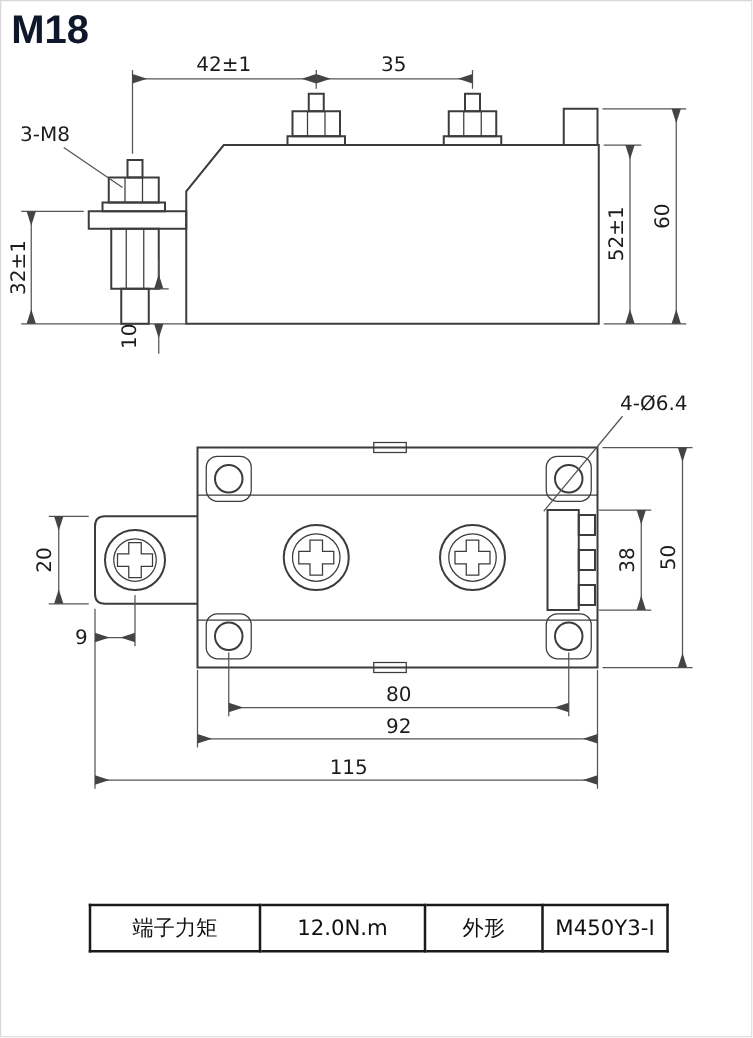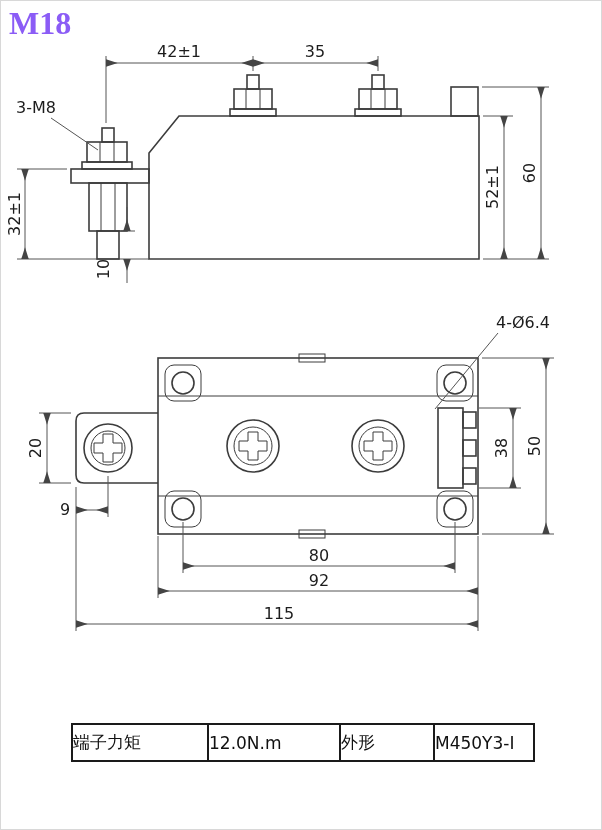--- a/index.html
+++ b/index.html
@@ -3,34 +3,34 @@
 <meta charset="utf-8">
 <style>
   html,body{margin:0;padding:0;background:#fff;}
   .canvas{
     position:relative;width:602px;height:830px;background:#ffffff;
     border:1px solid #d8d8d8;box-sizing:border-box;overflow:hidden;
     font-family:"DejaVu Sans","Liberation Sans",sans-serif;
   }
   .model-label{
     position:absolute;left:8px;top:0px;
-    font-family:Liberation Serif, serif;
-    font-weight:bold;font-size:32px;color:#8b5cf6;line-height:44px;
+    font-family:Liberation Sans, sans-serif;
+    font-weight:bold;font-size:32px;color:#0f172a;line-height:44px;
   }
   svg.drawing{position:absolute;left:0;top:0;}
   .outline{fill:none;stroke:#3c3c3c;stroke-width:1.6;}
   .thin{fill:none;stroke:#3c3c3c;stroke-width:1;}
   .ext{stroke:#555;stroke-width:1;}
   .dim{stroke:#555;stroke-width:1;fill:none;}
   .dt{font-family:"DejaVu Sans",sans-serif;font-size:16px;fill:#1c1c1c;}
   .spec{
     position:absolute;left:70px;top:722px;border-collapse:collapse;
   }
   .spec td{
-    border:2px solid #1a1a1a;vertical-align:middle;
+    border:2px solid #1a1a1a;text-align:center;vertical-align:middle;
     height:35px;font-size:17px;color:#111;padding:0;
     font-family:"DejaVu Sans","Liberation Sans",sans-serif;
   }
   .spec .c1{width:134px}.spec .c2{width:130px}.spec .c3{width:92px}.spec .c4{width:98px}
 </style>
 </head>
 <body>
 
 <div class="canvas">
 

